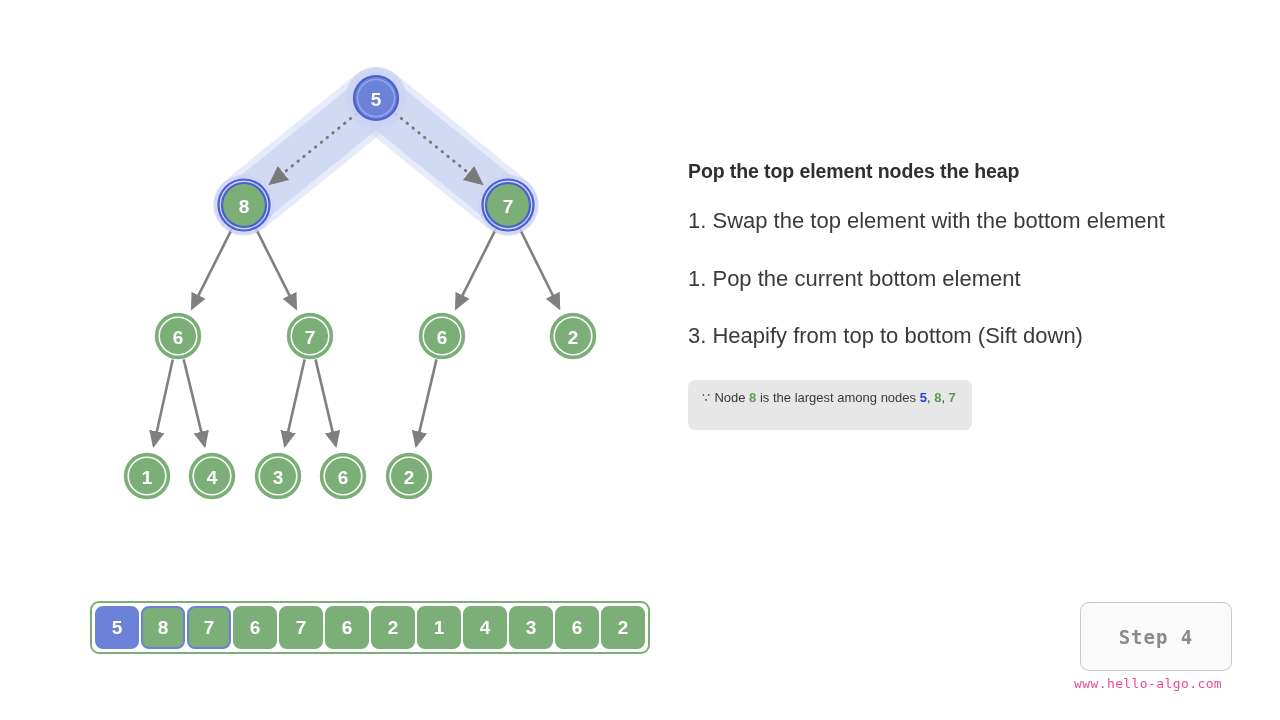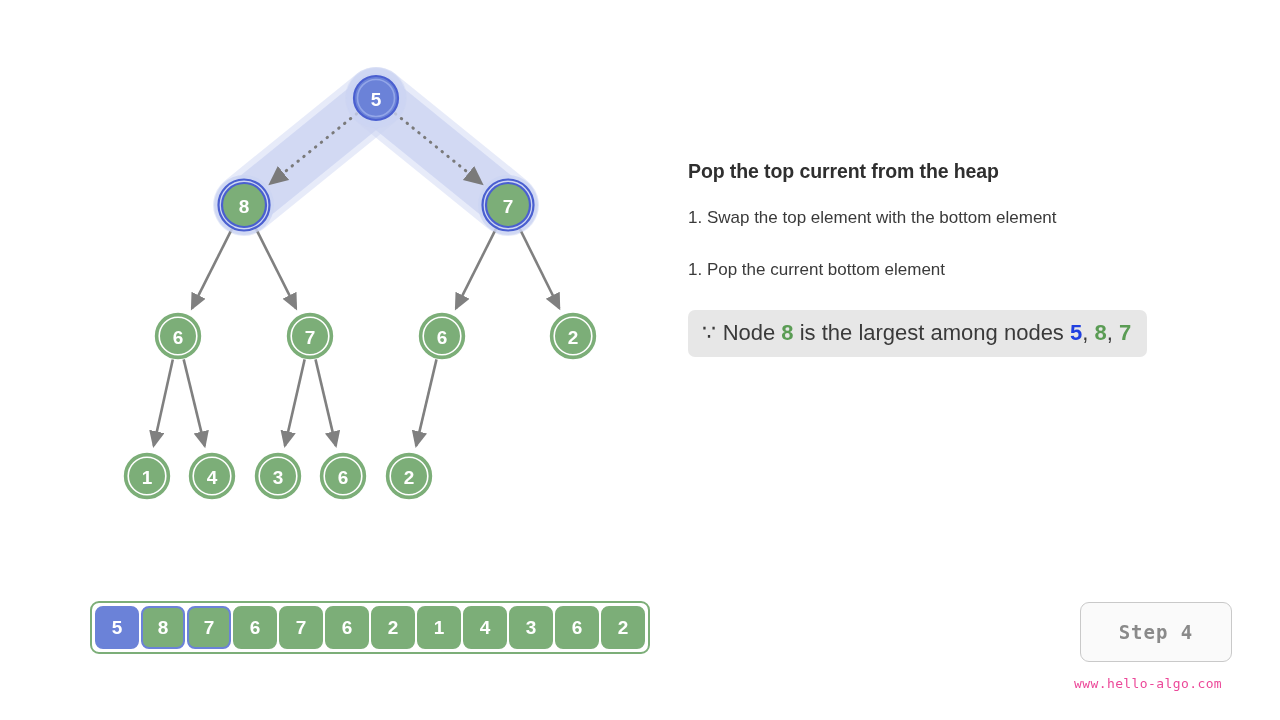--- a/index.html
+++ b/index.html
@@ -41,32 +41,32 @@
   }
   #panel-title {
     font-size: 19.5px;
     font-weight: bold;
     color: #2f2f2f;
     letter-spacing: -0.1px;
     margin: 0 0 24px 0;
     line-height: 1.2;
   }
   .step-line {
-    font-size: 17px;
+    font-size: 22px;
     color: #3a3a3a;
     margin-bottom: 30px;
     line-height: 1.25;
     white-space: nowrap;
   }
   #note-box {
     display: inline-block;
     background: #e7e7e7;
     border-radius: 7px;
-    padding: 10px 16px 11px 14px;
-    font-size: 22px;
+    padding: 10px 16px 25px 14px;
+    font-size: 13px;
     color: #3a3a3a;
     line-height: 1.2;
     white-space: nowrap;
   }
   .v-green { color: #5a9c54; font-weight: bold; }
   .v-blue  { color: #2040e0; font-weight: bold; }
   .because { letter-spacing: 0.5px; }
 
   
   #array-wrap {
@@ -102,21 +102,21 @@
     background: #7cae78;
     border-color: #6b82d8;
   }
 
   
   #step-button {
     position: absolute;
     left: 1080px;
     top: 602px;
     width: 152px;
-    height: 60px;
+    height: 69px;
     border: 1px solid #c9c9c9;
     border-radius: 9px;
     background: #fafafa;
     display: flex;
     align-items: center;
     justify-content: center;
     font-family: "DejaVu Sans Mono", monospace;
     font-size: 19px;
     font-weight: bold;
     color: #8a8a8a;
@@ -233,24 +233,25 @@
         </g>
         <g>
           <circle cx="409" cy="476" r="22" fill="#7cae78" stroke="#7cae78" stroke-width="2.4"></circle>
           <circle cx="409" cy="476" r="18.8" fill="none" stroke="#ffffff" stroke-width="1.6"></circle>
           <text x="409" y="477" class="node-text">2</text>
         </g>
       </g>
   </svg>
 
   <div id="panel">
-    <h1 id="panel-title">Pop the top current from the heap</h1>
+    <h1 id="panel-title">Pop the top element nodes the heap</h1>
 
     <div class="step-line">1. Swap the top element with the bottom element</div>
     <div class="step-line">1. Pop the current bottom element</div>
+    <div class="step-line">3. Heapify from top to bottom (Sift down)</div>
 
     <div id="note-box">
       <span class="because">∵</span>
       <span>Node </span><span class="v-green">8</span><span> is the largest among nodes </span><span class="v-blue">5</span><span>, </span><span class="v-green">8</span><span>, </span><span class="v-green">7</span>
     </div>
   </div>
 
   <div id="array-wrap">
       <div class="cell sel-fill">5</div>
       <div class="cell sel-border">8</div>

